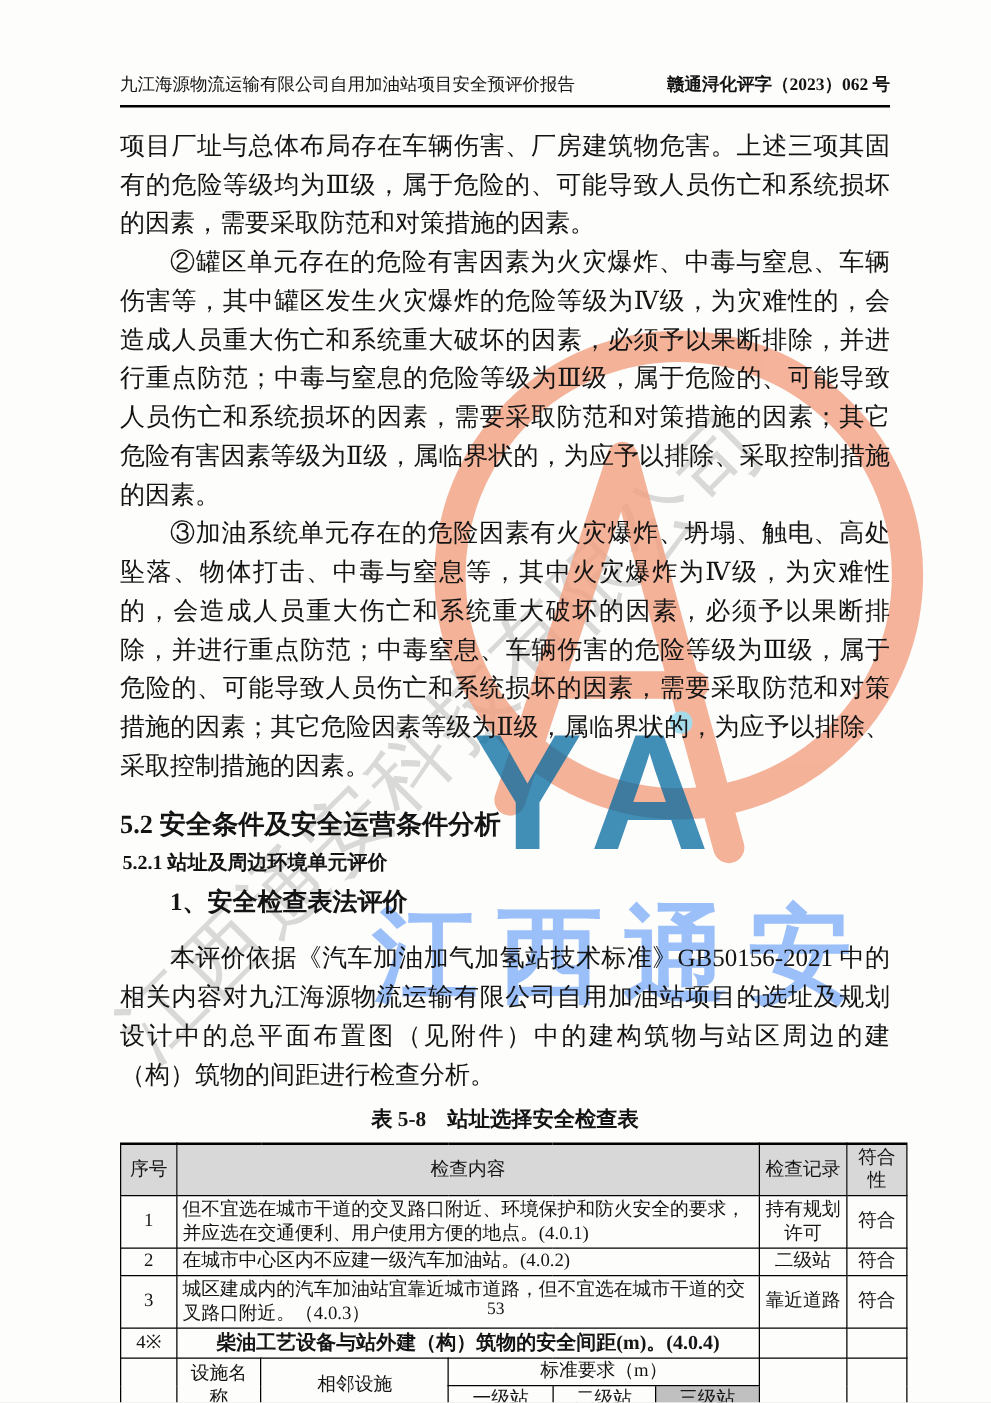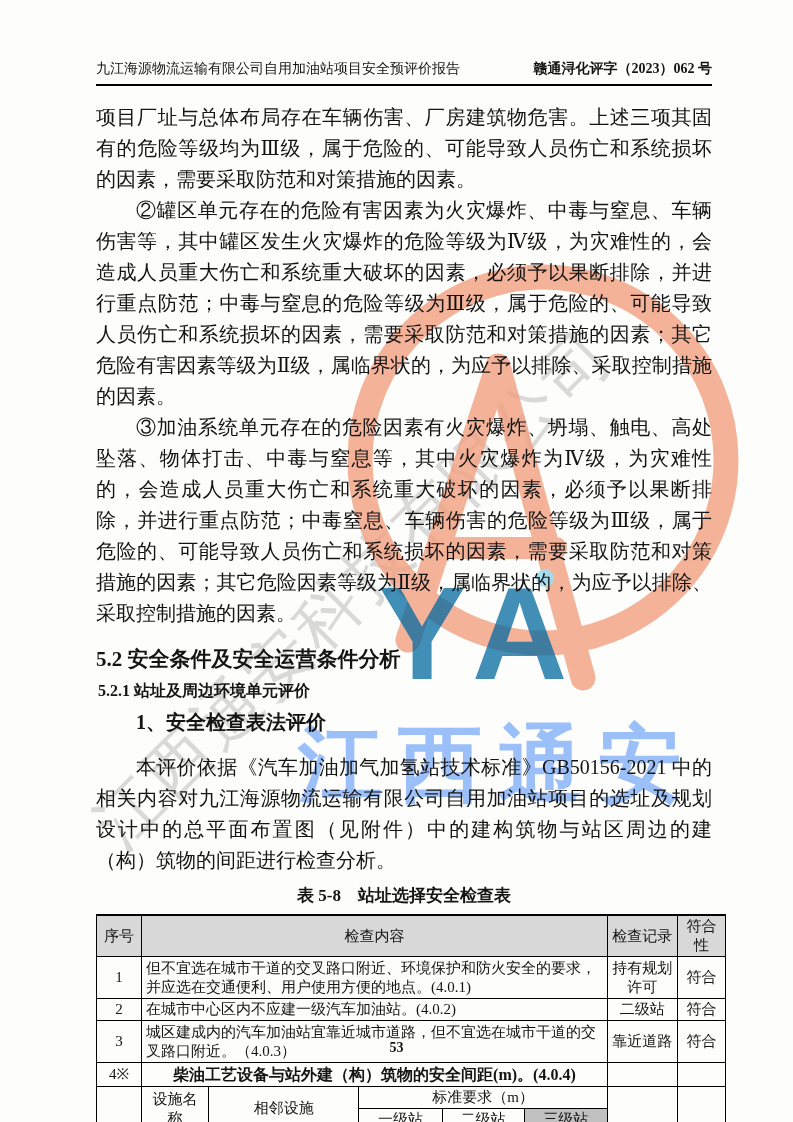--- a/index.html
+++ b/index.html
@@ -86,21 +86,21 @@
   .check-table tr.r1 td { height: 42px; }
   .check-table tr.r2 td { height: 21px; }
   .check-table tr.r3 td { height: 42px; }
   .check-table tr.r4 td { height: 24px; }
   .check-table tr.r5a td, .check-table tr.r5b td { height: 21px; }
   .check-table td.bold-center { font-weight: bold; text-align: center; font-size: 16px; }
   .check-table td.gray-cell { background: #c0c0c0; }
 
   .page-number {
     position: absolute; left: 0; top: 1040px; width: 100%;
-    text-align: center; font-weight: bold; font-size: 14px; z-index: 1;
+    text-align: center; font-weight: normal; font-size: 14px; z-index: 1;
   }
 </style>
 </head>
 <body>
 
 <div class="page">
 
   <div class="wm-layer">
     <div class="wm-diag">江西通安科技有限公司</div>
     <svg class="wm-seal" width="430" height="460" viewBox="0 0 430 460">

